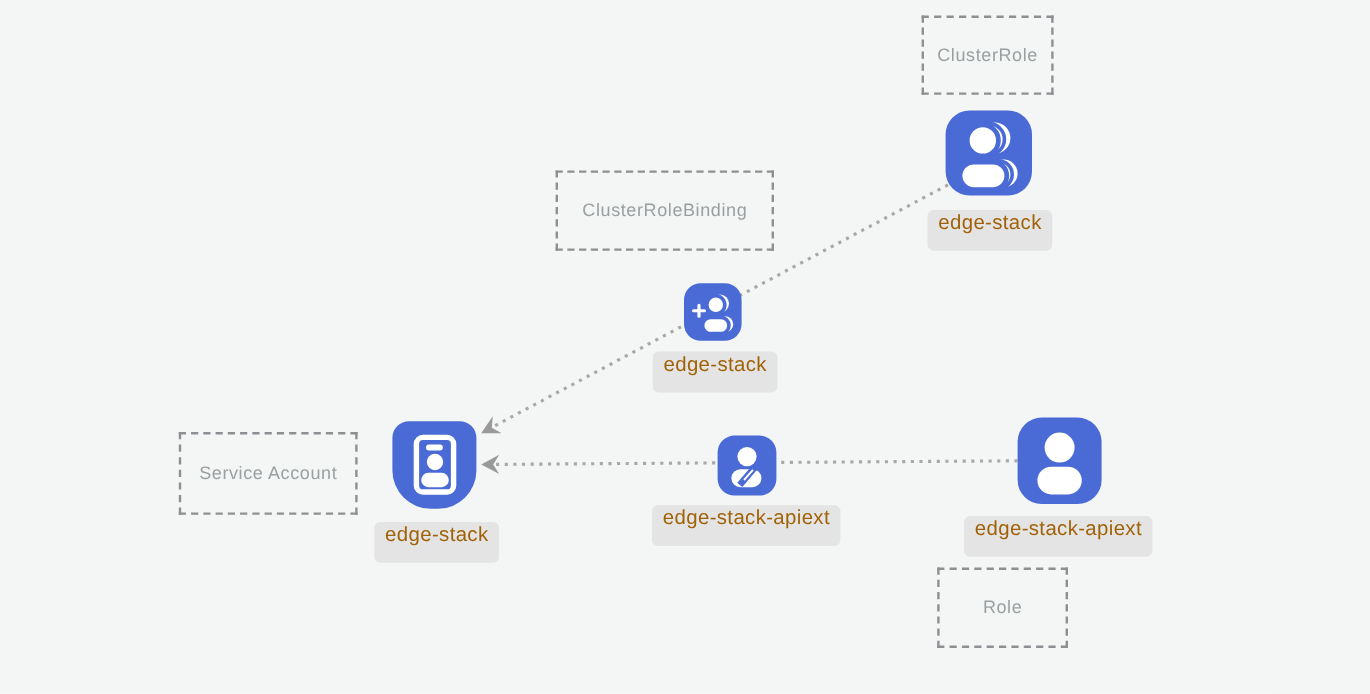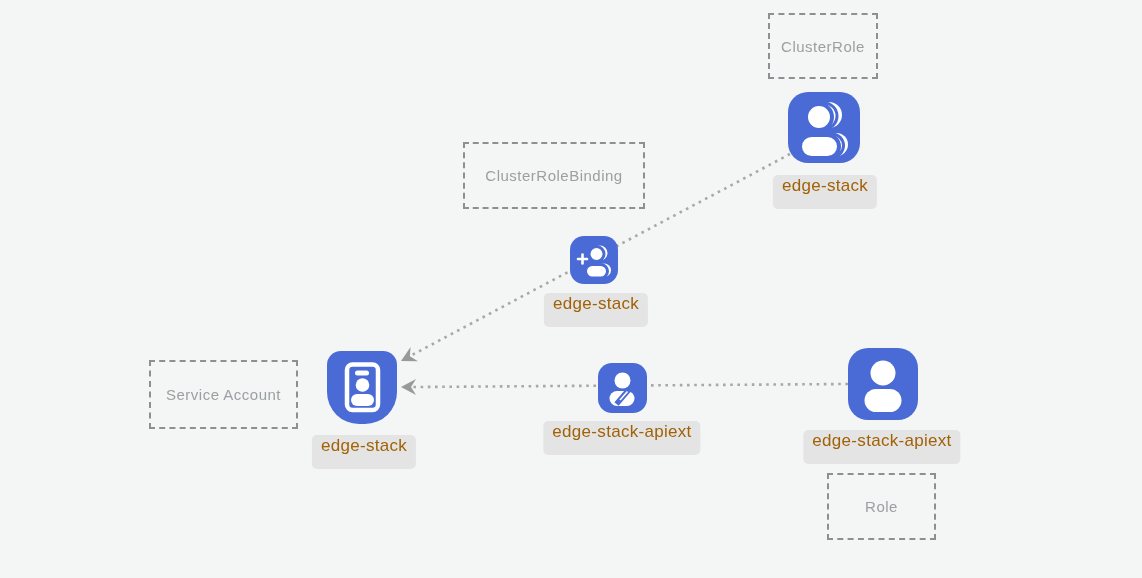--- a/index.html
+++ b/index.html
@@ -24,21 +24,21 @@
   .type-box span{
     color:#9aa0a2;
     font-size:15px;
     letter-spacing:.5px;
     white-space:nowrap;
   }
   .box-clusterrole{left:768px;top:13px;width:110px;height:66px;}
   .box-clusterrolebinding{left:463px;top:142px;width:182px;height:67px;}
   .box-serviceaccount{left:149px;top:360px;width:149px;height:69px;}
   .box-rolebinding{left:572px;top:473px;width:109px;height:67px;}
-  .box-role{left:827px;top:473px;width:109px;height:67px;}
+  .box-role{left:781px;top:473px;width:109px;height:67px;}
 
   .node-icon{
     position:absolute;
     background:#4a6bd5;
     z-index:3;
     display:flex;align-items:center;justify-content:center;
   }
   .node-icon svg{display:block;width:100%;height:100%;}
   .icon-clusterrole{left:788px;top:92px;width:72px;height:71px;border-radius:20px;}
   .icon-clusterrolebinding{left:570px;top:236px;width:48px;height:48px;border-radius:14px;}

